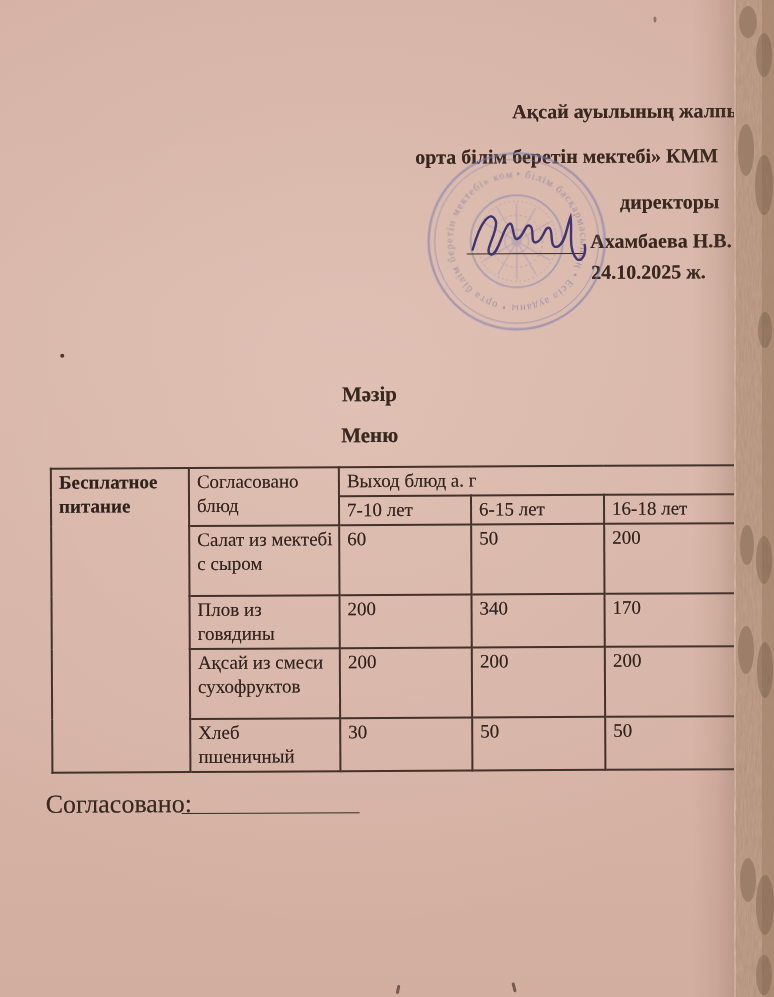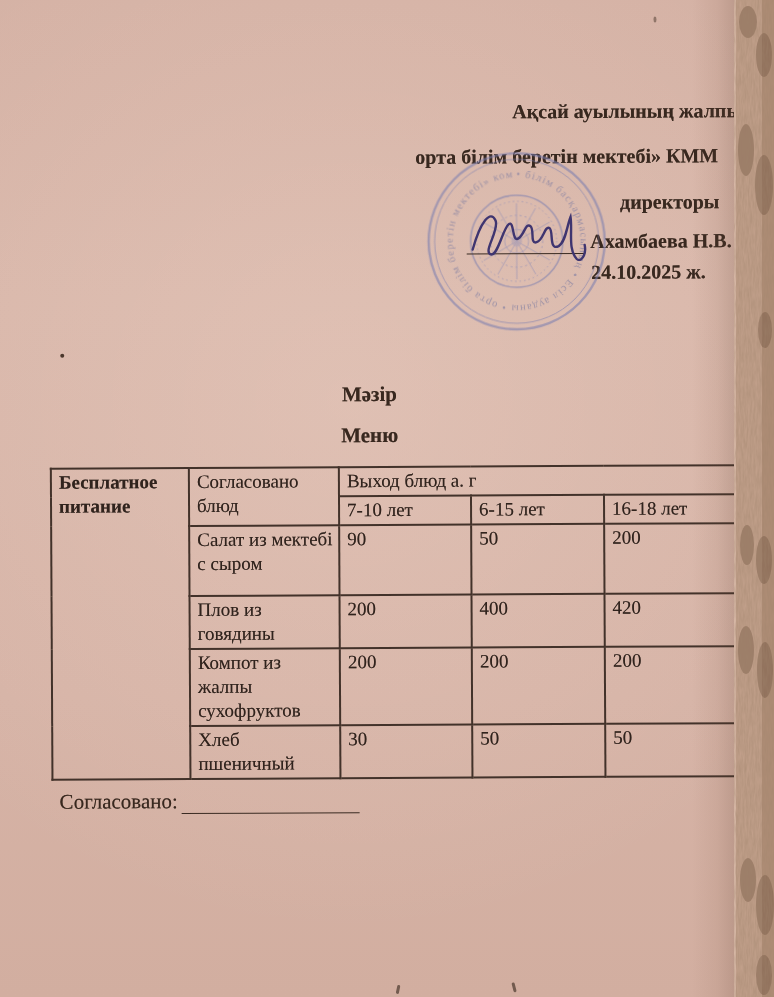--- a/index.html
+++ b/index.html
@@ -14,21 +14,21 @@
   .page-inner{position:absolute;inset:0;transform:rotate(-0.3deg);transform-origin:50% 50%;}
   .hline{position:absolute;font-weight:bold;font-size:20px;white-space:nowrap;
          text-shadow:0 0 .5px rgba(56,40,31,.55);}
   .title{position:absolute;left:40px;width:660px;text-align:center;font-weight:bold;
          font-size:21px;text-shadow:0 0 .5px rgba(56,40,31,.55);}
   .menu-table{position:absolute;left:50px;top:466px;width:685px;border-collapse:collapse;
               table-layout:fixed;font-size:19px;line-height:24px;}
   .menu-table td{border:2px solid #42322a;vertical-align:top;padding:1px 4px 2px 7px;
                  color:#30231d;text-shadow:0 0 .4px rgba(48,35,29,.5);}
   .menu-table td.bold{font-weight:bold;}
-  .approval{position:absolute;left:58px;top:788px;font-size:21px;
+  .approval{position:absolute;left:44px;top:788px;font-size:26px;
             text-shadow:0 0 .5px rgba(56,40,31,.55);}
   .approval-line{position:absolute;left:180px;top:812px;width:178px;height:0;
                  border-top:1.6px solid #3a2b22;}
   .sig-underline{position:absolute;left:468px;top:254px;width:118px;height:0;
                  border-top:1.6px solid #3a2b22;}
   .stamp{position:absolute;left:418px;top:142px;opacity:.58;filter:blur(.45px);}
   .signature{position:absolute;left:468px;top:206px;}
   .edge-strip{position:absolute;right:0;top:0;width:40px;height:997px;}
   .crease{position:absolute;right:36px;top:0;width:46px;height:997px;
           background:linear-gradient(90deg, rgba(0,0,0,0), rgba(122,86,66,.10) 55%, rgba(94,63,46,.22));}
@@ -92,32 +92,32 @@
         <td rowspan="2">Согласовано блюд</td>
         <td colspan="3">Выход блюд а. г</td>
       </tr>
       <tr style="height:26px">
         <td>7-10 лет</td>
         <td>6-15 лет</td>
         <td>16-18 лет</td>
       </tr>
       <tr style="height:70px">
         <td>Салат из мектебі с сыром</td>
-        <td>90</td>
+        <td>60</td>
         <td>50</td>
         <td>200</td>
       </tr>
       <tr style="height:47px">
         <td>Плов из говядины</td>
         <td>200</td>
-        <td>400</td>
-        <td>420</td>
+        <td>340</td>
+        <td>170</td>
       </tr>
       <tr style="height:70px">
-        <td>Компот из жалпы сухофруктов</td>
+        <td>Ақсай из смеси сухофруктов</td>
         <td>200</td>
         <td>200</td>
         <td>200</td>
       </tr>
       <tr style="height:46px">
         <td>Хлеб пшеничный</td>
         <td>30</td>
         <td>50</td>
         <td>50</td>
       </tr>

